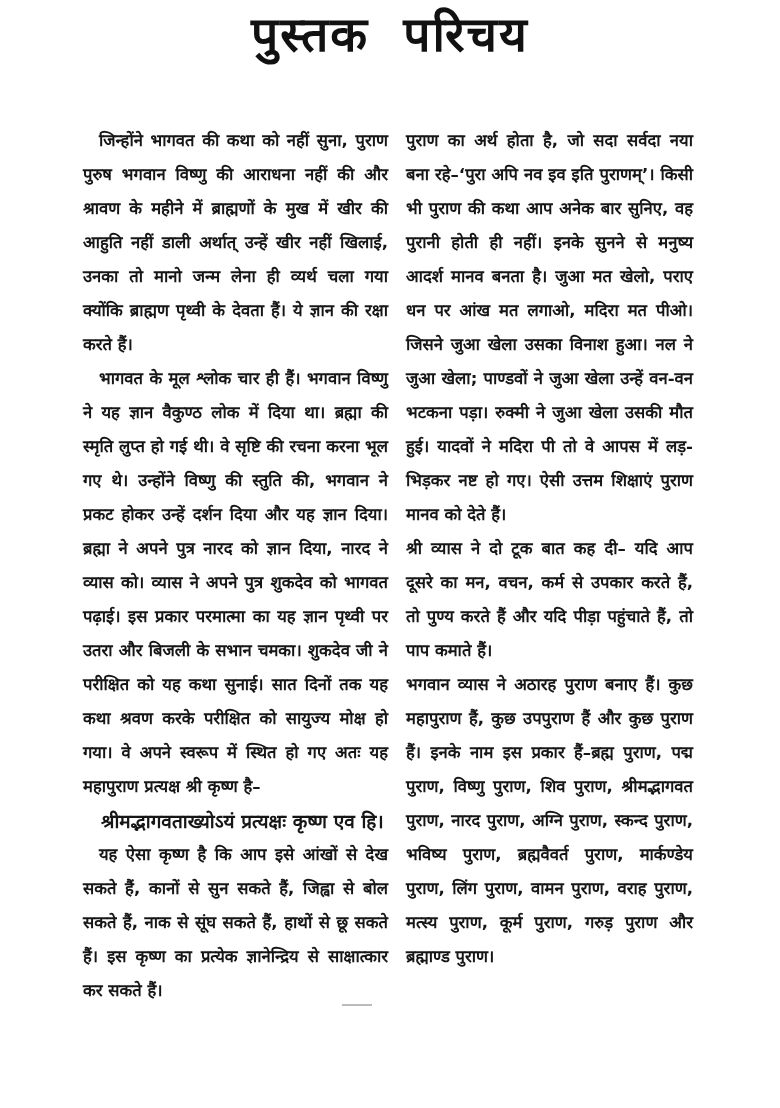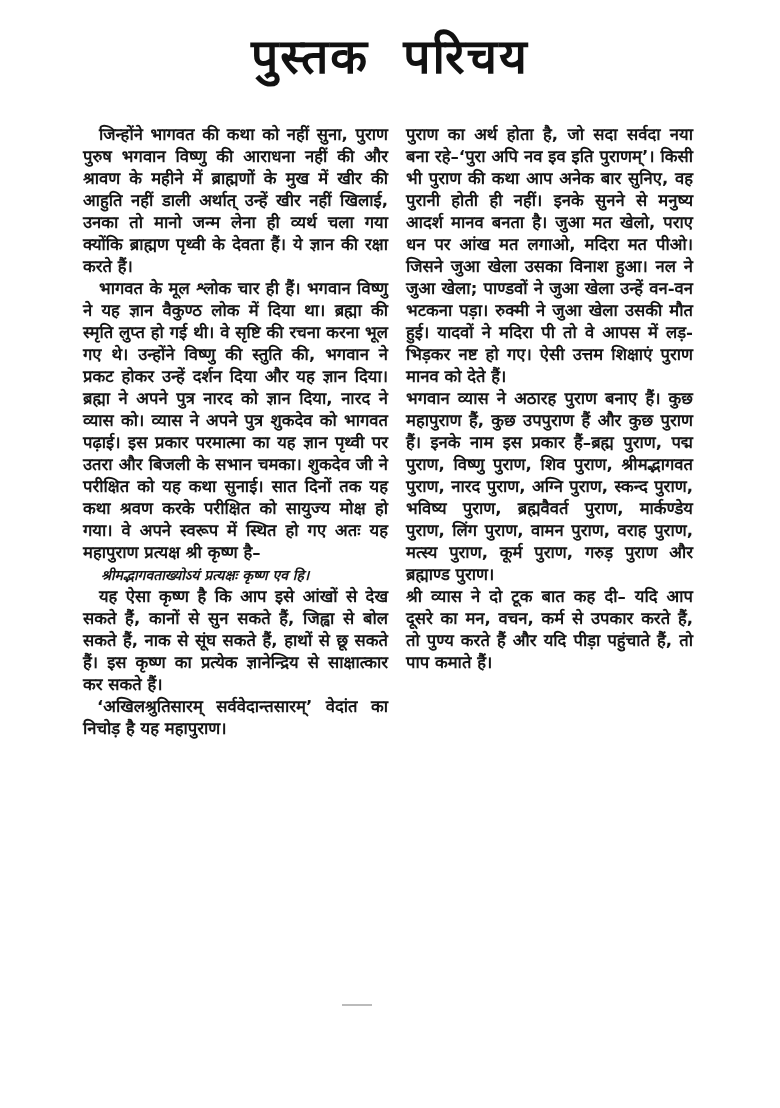--- a/index.html
+++ b/index.html
@@ -1,43 +1,42 @@
 <!DOCTYPE html>
 <html><head>
 <meta charset="utf-8">
 <style>
   html, body { margin:0; padding:0; background:#ffffff; }
   body { width:780px; height:1108px; position:relative; overflow:hidden;
          font-family:"DejaVu Sans", "Liberation Sans", sans-serif; color:#161616; }
-  .title { position:absolute; left:0; top:22px; width:780px; text-align:center;
+  .title { position:absolute; left:0; top:0; width:780px; text-align:center;
            font-size:48px; font-weight:bold; letter-spacing:2px; color:#111; }
   .title span + span { margin-left:34px; }
-  .col { position:absolute; top:124px; font-size:16.6px; line-height:22px; font-weight:bold; }
+  .col { position:absolute; top:124px; font-size:16.6px; line-height:34px; font-weight:bold; }
   .col-left { left:83px; width:305px; }
   .col-right { left:406px; width:287px; }
   .col p { margin:0; text-align:justify; text-align-last:left; }
   .col-left p.ind { text-indent:16px; }
-  .col-left p.sloka { text-indent:18px; font-size:14px;font-style:italic; }
+  .col-left p.sloka { text-indent:18px; font-size:19px; }
   .col-left p.ind-quote { text-indent:14px; }
   .divider { position:absolute; left:342px; top:1004px; width:30px; height:2px; background:#bbb; }
 </style>
 </head>
 <body>
 
 <h1 class="title" style="margin:0;">
   <span>पुस्तक</span><span>परिचय</span>
 </h1>
 
 <div class="col col-left">
   <p class="ind">जिन्होंने भागवत की कथा को नहीं सुना, पुराण पुरुष भगवान विष्णु की आराधना नहीं की और श्रावण के महीने में ब्राह्मणों के मुख में खीर की आहुति नहीं डाली अर्थात् उन्हें खीर नहीं खिलाई, उनका तो मानो जन्म लेना ही व्यर्थ चला गया क्योंकि ब्राह्मण पृथ्वी के देवता हैं। ये ज्ञान की रक्षा करते हैं।</p>
   <p class="ind">भागवत के मूल श्लोक चार ही हैं। भगवान विष्णु ने यह ज्ञान वैकुण्ठ लोक में दिया था। ब्रह्मा की स्मृति लुप्त हो गई थी। वे सृष्टि की रचना करना भूल गए थे। उन्होंने विष्णु की स्तुति की, भगवान ने प्रकट होकर उन्हें दर्शन दिया और यह ज्ञान दिया। ब्रह्मा ने अपने पुत्र नारद को ज्ञान दिया, नारद ने व्यास को। व्यास ने अपने पुत्र शुकदेव को भागवत पढ़ाई। इस प्रकार परमात्मा का यह ज्ञान पृथ्वी पर उतरा और बिजली के सभान चमका। शुकदेव जी ने परीक्षित को यह कथा सुनाई। सात दिनों तक यह कथा श्रवण करके परीक्षित को सायुज्य मोक्ष हो गया। वे अपने स्वरूप में स्थित हो गए अतः यह महापुराण प्रत्यक्ष श्री कृष्ण है–</p>
   <p class="sloka">श्रीमद्भागवताख्योऽयं प्रत्यक्षः कृष्ण एव हि।</p>
   <p class="ind">यह ऐसा कृष्ण है कि आप इसे आंखों से देख सकते हैं, कानों से सुन सकते हैं, जिह्वा से बोल सकते हैं, नाक से सूंघ सकते हैं, हाथों से छू सकते हैं। इस कृष्ण का प्रत्येक ज्ञानेन्द्रिय से साक्षात्कार कर सकते हैं।</p>
-  <p class="ind-quote">‘अखिलश्रुतिसारम् सर्ववेदान्तसारम्’ वेदांत का निचोड़ है यह महापुराण।</p>
 </div>
 
 <div class="divider"></div>
 
 <div class="col col-right">
   <p>पुराण का अर्थ होता है, जो सदा सर्वदा नया बना रहे–‘पुरा अपि नव इव इति पुराणम्’। किसी भी पुराण की कथा आप अनेक बार सुनिए, वह पुरानी होती ही नहीं। इनके सुनने से मनुष्य आदर्श मानव बनता है। जुआ मत खेलो, पराए धन पर आंख मत लगाओ, मदिरा मत पीओ। जिसने जुआ खेला उसका विनाश हुआ। नल ने जुआ खेला; पाण्डवों ने जुआ खेला उन्हें वन-वन भटकना पड़ा। रुक्मी ने जुआ खेला उसकी मौत हुई। यादवों ने मदिरा पी तो वे आपस में लड़-भिड़कर नष्ट हो गए। ऐसी उत्तम शिक्षाएं पुराण मानव को देते हैं।</p>
+  <p>श्री व्यास ने दो टूक बात कह दी– यदि आप दूसरे का मन, वचन, कर्म से उपकार करते हैं, तो पुण्य करते हैं और यदि पीड़ा पहुंचाते हैं, तो पाप कमाते हैं।</p>
   <p>भगवान व्यास ने अठारह पुराण बनाए हैं। कुछ महापुराण हैं, कुछ उपपुराण हैं और कुछ पुराण हैं। इनके नाम इस प्रकार हैं–ब्रह्म पुराण, पद्म पुराण, विष्णु पुराण, शिव पुराण, श्रीमद्भागवत पुराण, नारद पुराण, अग्नि पुराण, स्कन्द पुराण, भविष्य पुराण, ब्रह्मवैवर्त पुराण, मार्कण्डेय पुराण, लिंग पुराण, वामन पुराण, वराह पुराण, मत्स्य पुराण, कूर्म पुराण, गरुड़ पुराण और ब्रह्माण्ड पुराण।</p>
-  <p>श्री व्यास ने दो टूक बात कह दी– यदि आप दूसरे का मन, वचन, कर्म से उपकार करते हैं, तो पुण्य करते हैं और यदि पीड़ा पहुंचाते हैं, तो पाप कमाते हैं।</p>
 </div>
 
 </body></html>

